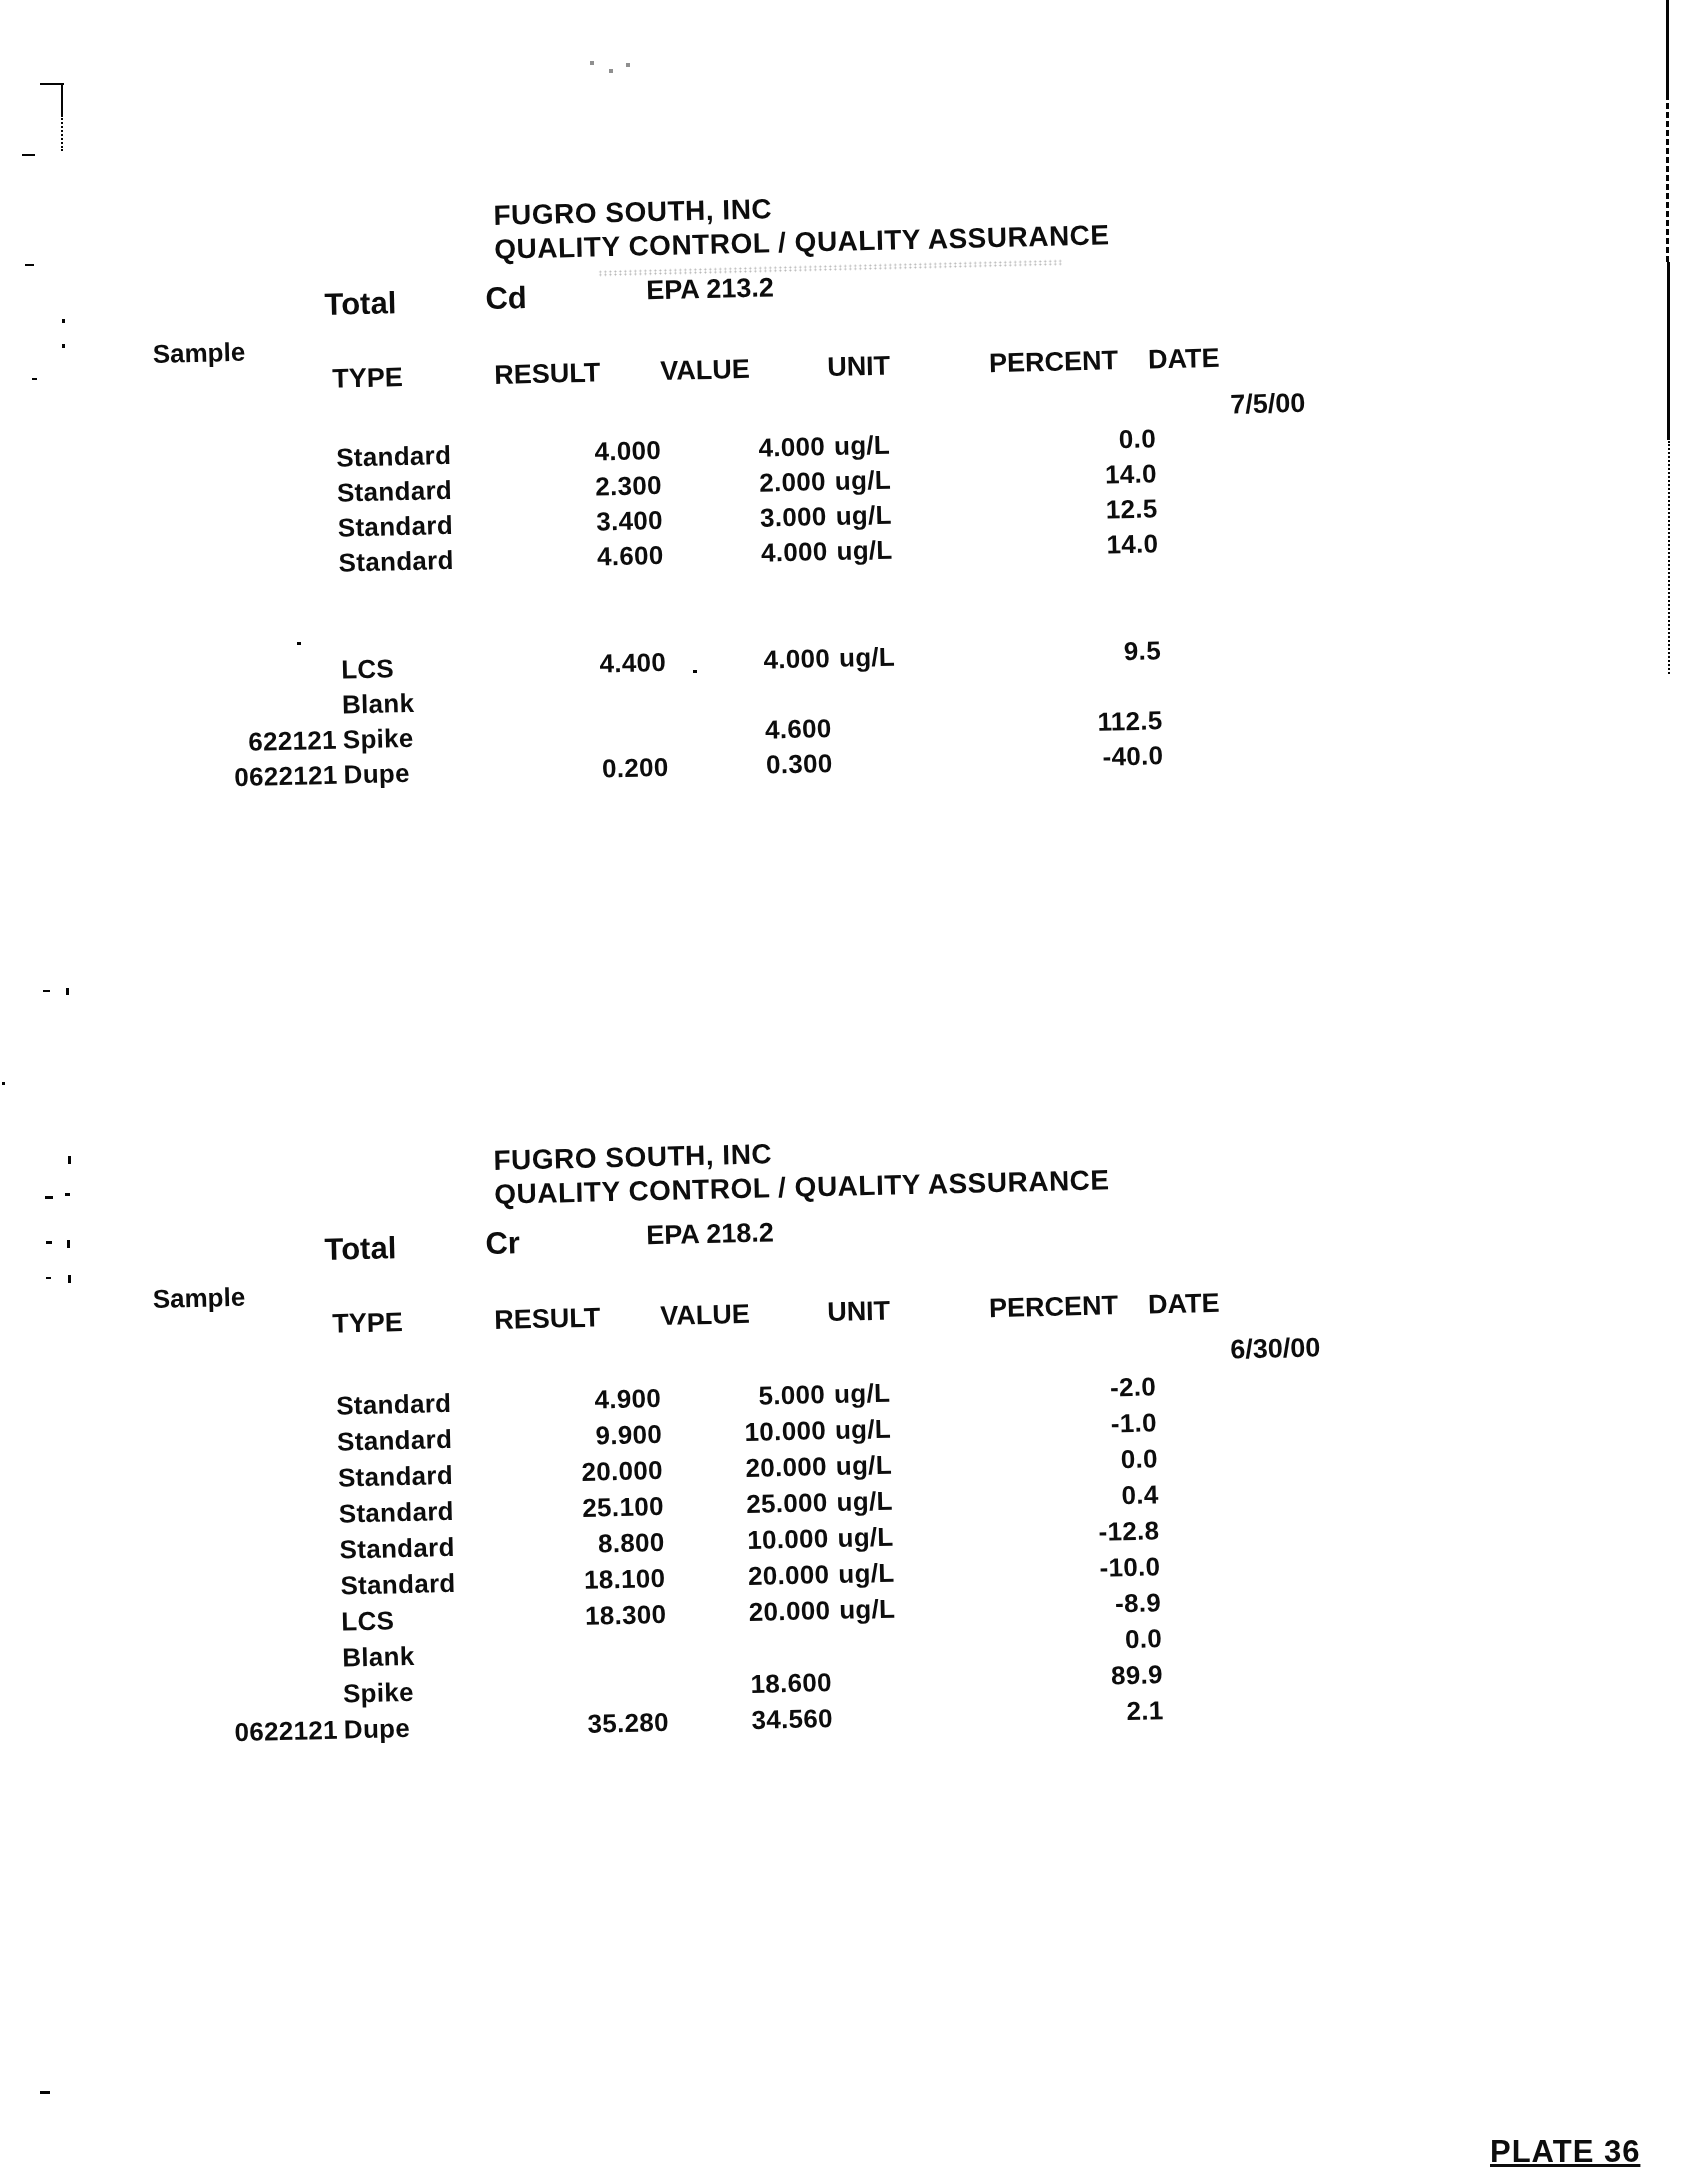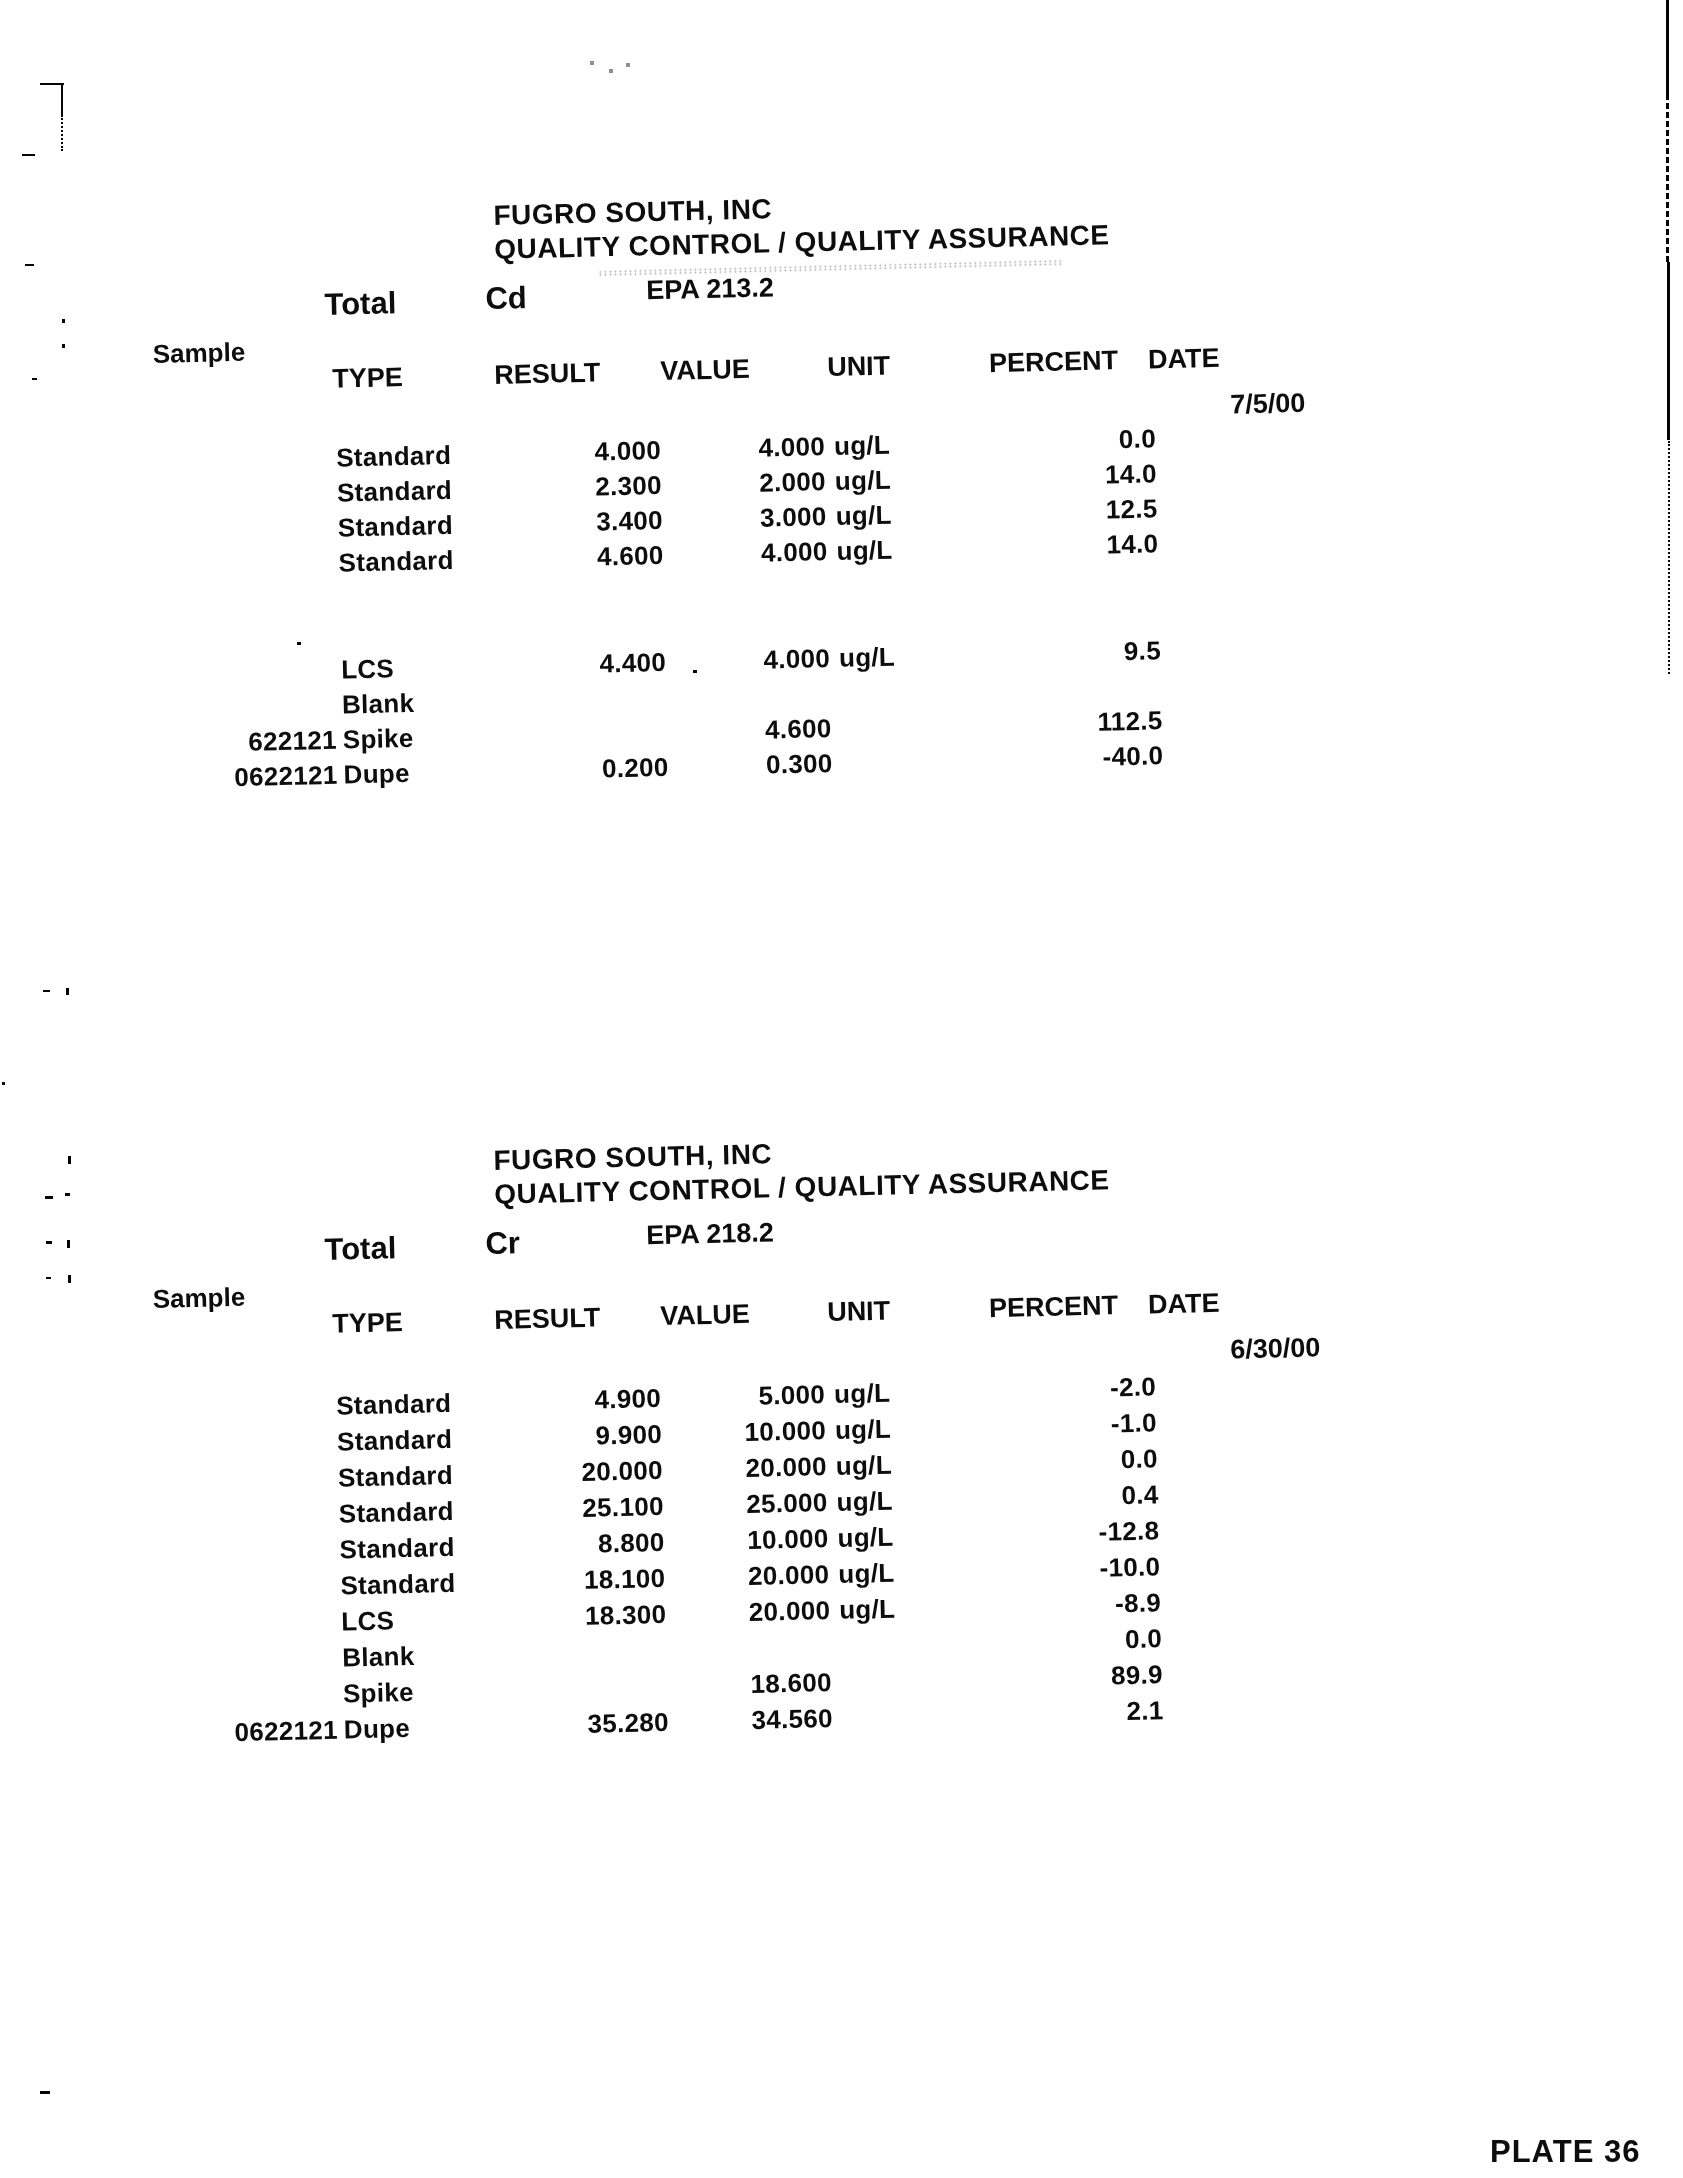--- a/index.html
+++ b/index.html
@@ -44,21 +44,21 @@
   .cell{display:block;box-sizing:border-box;font-size:26px;letter-spacing:0.3px;}
   .cell.sample {width:181px;text-align:right;padding-right:6px;}
   .cell.type   {width:168px;text-align:left;}
   .cell.result {width:157px;text-align:right;}
   .cell.value  {width:164px;text-align:right;}
   .cell.unit   {width:83px;text-align:left;padding-left:9px;}
   .cell.percent{width:248px;text-align:right;}
   
   .plate{
     position:absolute;left:1490px;top:2134px;font-size:31px;font-weight:bold;
-    letter-spacing:1px;white-space:nowrap;
+    letter-spacing:1px;white-space:nowrap;text-decoration:underline;
   }
   
   .art{position:absolute;background:#050505;}
   .art.gray{background:#8f8f8f;}
   .vline-a{left:1666px;top:0;width:3px;height:94px;}
   .vline-b{left:1666px;top:94px;width:0;height:168px;background:none;border-left:3px dashed #050505;}
   .vline-c{left:1667px;top:262px;width:3px;height:178px;}
   .vline-d{left:1668px;top:441px;width:0;height:233px;background:none;border-left:2px dotted #050505;}
   .corner-h{left:40px;top:83px;width:24px;height:2px;}
   .corner-v{left:61px;top:83px;width:2px;height:32px;}

